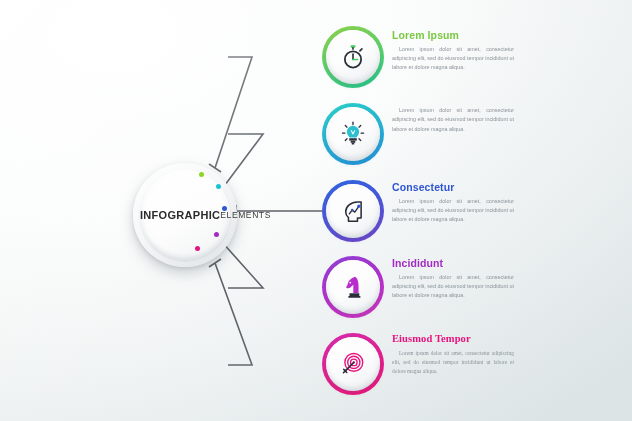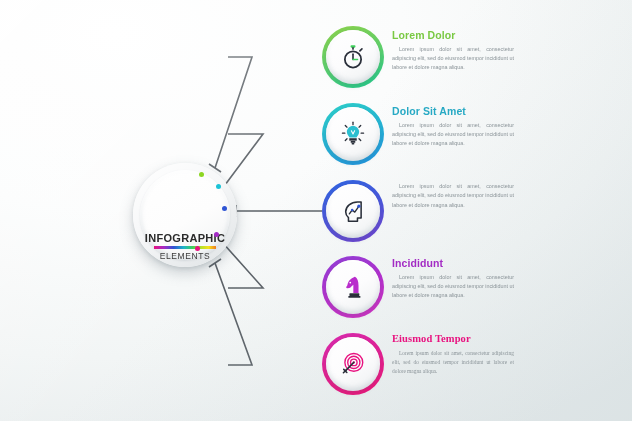--- a/index.html
+++ b/index.html
@@ -56,23 +56,23 @@
     position: absolute;
     left: 7px; top: 7px;
     width: 90px; height: 90px;
     border-radius: 50%;
     background: linear-gradient(150deg, #ffffff 0%, #fdfdfd 55%, #f0f2f3 100%);
     box-shadow:
       inset 0 2px 3px rgba(255,255,255,0.95),
       inset 0 -2px 5px rgba(160,175,182,0.35),
       0 1px 2px rgba(120,135,145,0.18);
     display: flex;
-    flex-direction: column;
+    flex-direction: row;
     align-items: center;
-    justify-content: flex-end;
+    justify-content: flex-start;
   }
   .hub-title {
     font-size: 11px;
     font-weight: 700;
     letter-spacing: 0.3px;
     color: #2b2b2b;
     line-height: 1;
   }
   .hub-bar {
     width: 62px;
@@ -231,21 +231,21 @@
           <rect x="15" y="4" width="2" height="3" fill="#2a2f3a"></rect>
           <path d="M24.5 8.5 L27 6" stroke="#2a2f3a" stroke-width="2" stroke-linecap="round"></path>
           <circle cx="16" cy="19" r="10" fill="none" stroke="#2a2f3a" stroke-width="2.2"></circle>
           <path d="M16 19 L16 12.5" stroke="#2a2f3a" stroke-width="2" stroke-linecap="round"></path>
           <path d="M16 19 L21.5 19" stroke="#3ecf5b" stroke-width="2" stroke-linecap="round"></path>
         </svg>
       </div>
     </div>
   </div>
   <div class="item-text" style="left:392px;top:30px;">
-    <div class="item-title" style="color: rgb(122, 201, 67);">Lorem Dolor</div>
+    <div class="item-title" style="color: rgb(122, 201, 67);">Lorem Ipsum</div>
     <p class="item-body">Lorem ipsum dolor sit amet, consectetur adipiscing elit, sed do eiusmod tempor incididunt ut labore et dolore magna aliqua.</p>
   </div>
 
   <div class="node" style="left:322px;top:103px;">
     <div class="ring" style="background:linear-gradient(160deg,#2ed0c8 0%,#24b3d4 50%,#1b8fe0 100%);">
       <div class="ring-face">
         <svg class="node-icon" viewBox="0 0 32 32">
           <g stroke="#2a2f3a" stroke-width="1.6" stroke-linecap="round">
             <path d="M16 1.5 L16 4.5"></path>
             <path d="M6.5 5.5 L8.6 7.6"></path>
@@ -258,37 +258,37 @@
           <path d="M16 6 C11.6 6 8.4 9.3 8.4 13.3 C8.4 16.6 10.6 18.4 11.7 20.3 L20.3 20.3 C21.4 18.4 23.6 16.6 23.6 13.3 C23.6 9.3 20.4 6 16 6 Z" fill="#2bbfd0"></path>
           <path d="M14 12 L16 16 L18 12" fill="none" stroke="#ffffff" stroke-width="1.3" stroke-linecap="round" stroke-linejoin="round"></path>
           <rect x="11.4" y="21.2" width="9.2" height="3" fill="#2a2f3a"></rect>
           <rect x="13.2" y="24.6" width="5.6" height="2.2" fill="#2a2f3a"></rect>
           <rect x="14.2" y="27.2" width="3.6" height="1.8" rx="0.9" fill="#2a2f3a"></rect>
         </svg>
       </div>
     </div>
   </div>
   <div class="item-text" style="left:392px;top:106px;">
-    <div class="item-title" style="color: rgb(39, 169, 196);">Dolor Sit Amet</div>
     <p class="item-body">Lorem ipsum dolor sit amet, consectetur adipiscing elit, sed do eiusmod tempor incididunt ut labore et dolore magna aliqua.</p>
   </div>
 
   <div class="node" style="left:322px;top:180px;">
     <div class="ring" style="background:linear-gradient(160deg,#2f66e0 0%,#4a55da 50%,#6f3ecf 100%);">
       <div class="ring-face">
         <svg class="node-icon" viewBox="0 0 32 32">
           <path d="M21.5 5 C13.5 5 7 10.3 7 17 C7 20.1 8.4 22.5 10.4 24.2 L10.4 28.5 L21.5 28.5 L21.5 24.5 L26 24.5 L26 5 Z" fill="none" stroke="#2a2f3a" stroke-width="1.9" stroke-linejoin="round"></path>
           <path d="M11.5 19.5 L15 14.8 L18.2 17.4 L22.5 11.2" fill="none" stroke="#2a2f3a" stroke-width="1.7" stroke-linecap="round" stroke-linejoin="round"></path>
           <circle cx="23.2" cy="10" r="2" fill="#2f55d4"></circle>
           <circle cx="15" cy="14.8" r="1.5" fill="#2f55d4"></circle>
         </svg>
       </div>
     </div>
   </div>
   <div class="item-text" style="left:392px;top:182px;">
+    <div class="item-title" style="color: rgb(47, 85, 212);">Consectetur</div>
     <p class="item-body">Lorem ipsum dolor sit amet, consectetur adipiscing elit, sed do eiusmod tempor incididunt ut labore et dolore magna aliqua.</p>
   </div>
 
   <div class="node" style="left:322px;top:256px;">
     <div class="ring" style="background:linear-gradient(160deg,#8f3fd6 0%,#b32fcd 50%,#d12fbf 100%);">
       <div class="ring-face">
         <svg class="node-icon" viewBox="0 0 32 32">
           <path d="M18.5 3.5 C18.5 3.5 12.5 5.5 10.2 10.2 C9 12.6 9.6 13.8 8.2 15.2 C7.2 16.2 7.6 17.8 9 17.6 L11.6 17.2 C12.6 17 13.2 16.2 14 15.4 L16.4 13.2 L16.4 23.5 L22.8 23.5 L22.8 14.5 C22.8 8.5 21.4 5.2 18.5 3.5 Z" fill="#b92ccc"></path>
           <circle cx="12.6" cy="10.6" r="1.1" fill="#ffffff"></circle>
           <rect x="11.6" y="23.8" width="12.2" height="3.2" rx="0.6" fill="#2a2f3a"></rect>

